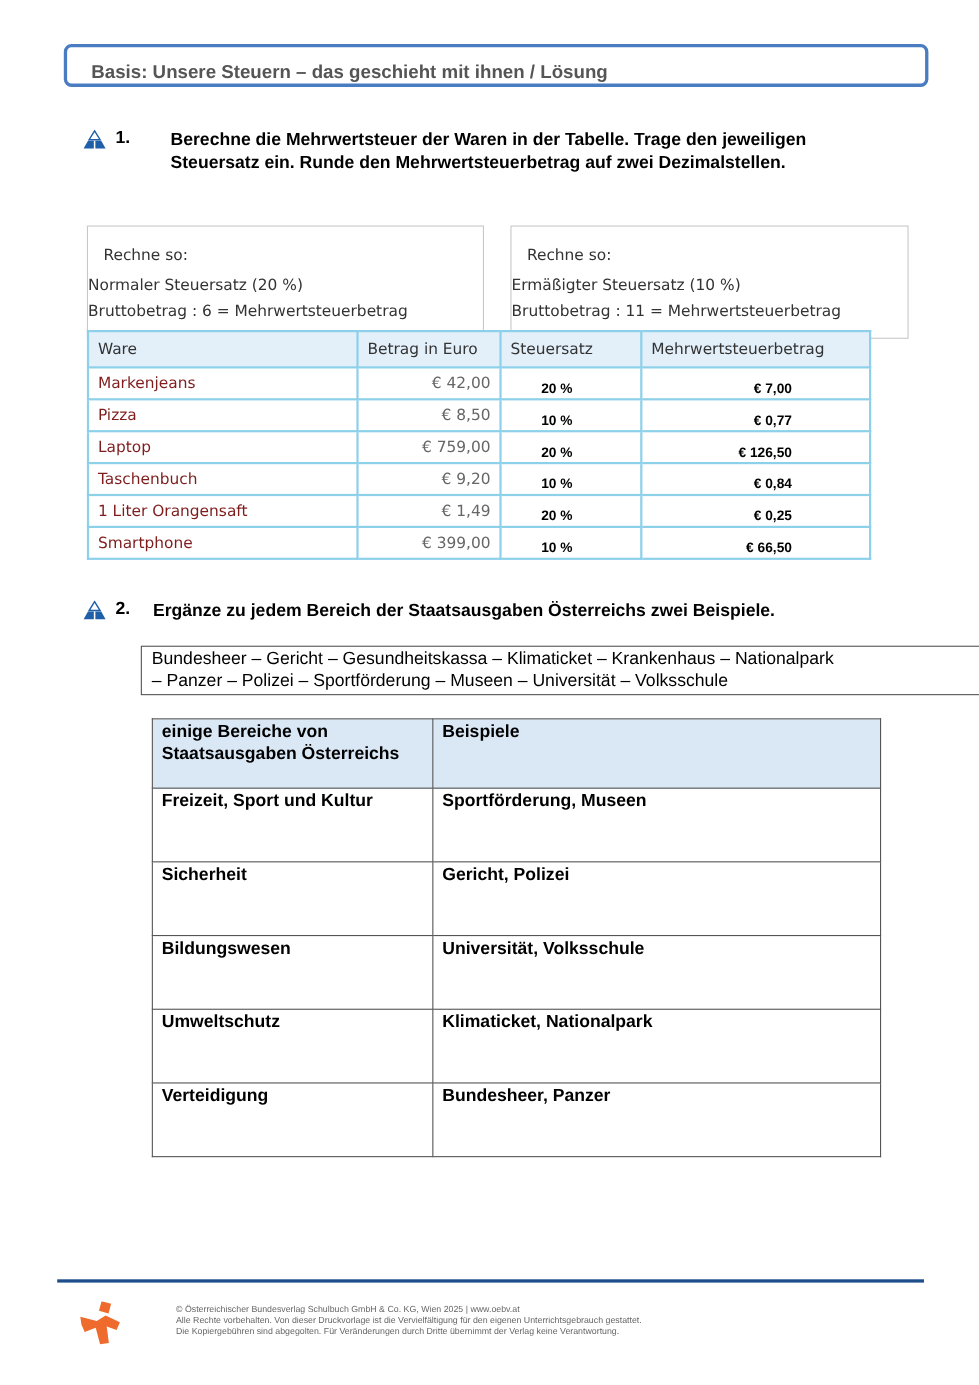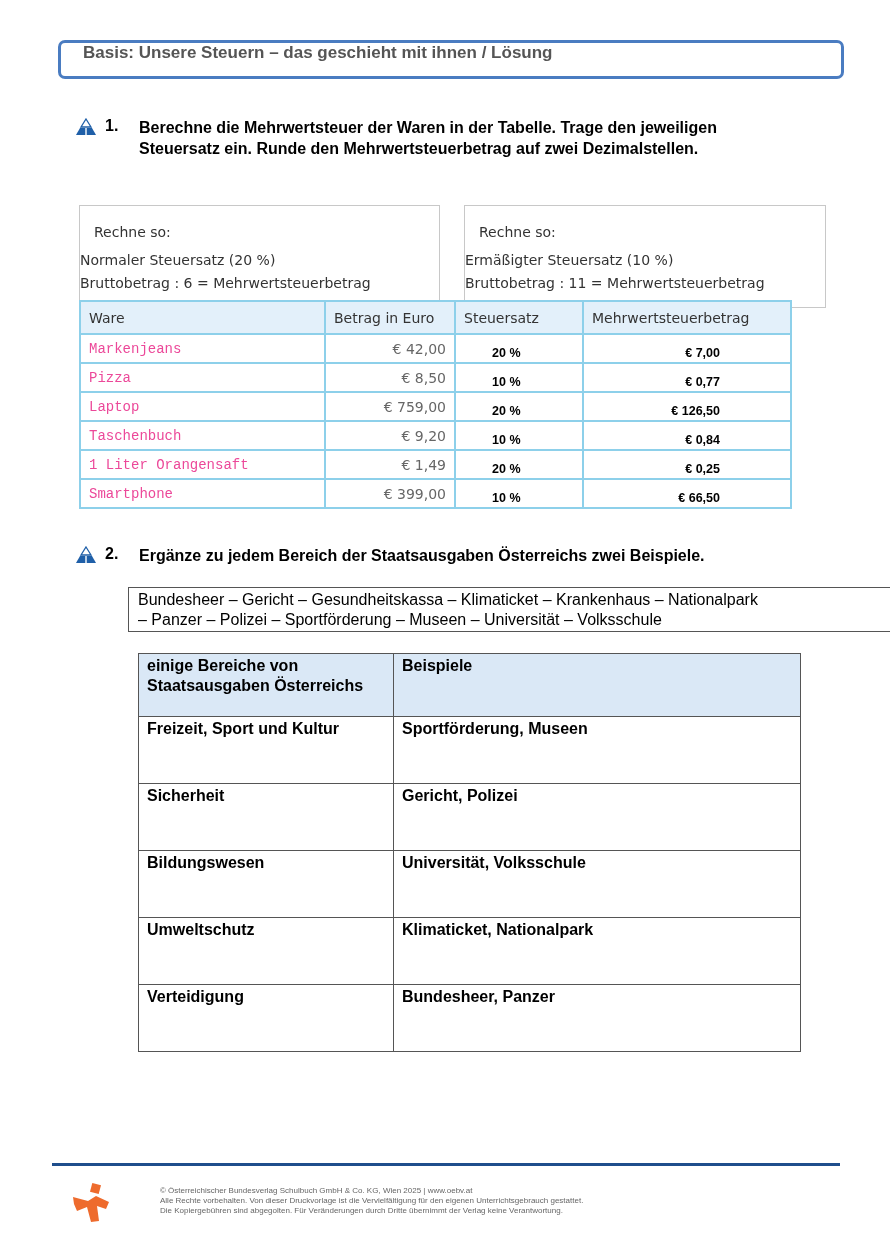--- a/index.html
+++ b/index.html
@@ -2,21 +2,21 @@
 <html><head>
 <meta charset="utf-8">
 <style>
   * { box-sizing: border-box; margin: 0; padding: 0; }
   html, body { width: 890px; height: 1259px; background: #ffffff; }
   body { position: relative; font-family: "Liberation Sans", sans-serif; color: #000; overflow: hidden; }
 
   .title-box {
     position: absolute; left: 58px; top: 40px; width: 786px; height: 39px;
     border: 3px solid #4a7cc1; border-radius: 7px;
-    display: flex; align-items: flex-start; padding-left: 22px;
+    display: flex; align-items: flex-end; padding-left: 22px;
   }
   .title-box span { font-size: 17px; font-weight: bold; color: #555555; }
 
   .task { position: absolute; display: flex; align-items: flex-start; }
   .task-icon { width: 22px; height: 18px; margin-right: 8px; margin-top: 1px; }
   .task-num { font-size: 16px; font-weight: bold; width: 34px; }
   .task-text { font-size: 16px; font-weight: bold; line-height: 21px; }
 
   .rule-box {
     position: absolute; top: 186px; height: 103px;
@@ -25,21 +25,21 @@
   }
   .rule-box .rb-head { position: absolute; left: 14px; top: 18px; font-size: 14px; }
   .rule-box .rb-line { position: absolute; left: 0; right: 0; text-align: left; font-size: 14px; }
 
   table.vat {
     position: absolute; left: 79px; top: 300px; width: 713px;
     border-collapse: collapse; font-family: "DejaVu Sans", sans-serif;
   }
   table.vat th, table.vat td { border: 2px solid #8dd0ea; height: 29px; padding: 0 8px; }
   table.vat th { background: #e3f0fa; color: #333; font-weight: normal; text-align: left; font-size: 14px; height: 33px; }
-  table.vat td.ware { color: #ec4899; font-size: 14px; width: 245px; font-family: Liberation Mono, monospace; }
+  table.vat td.ware { color: #7f1d1d; font-size: 14px; width: 245px; }
   table.vat td.amount { color: #666; font-size: 14px; text-align: right; width: 130px; }
   table.vat td.rate { font-family: "Liberation Sans", sans-serif; font-weight: bold; font-size: 12.5px; width: 128px; padding-left: 36px; vertical-align: bottom; padding-bottom: 2px; }
   table.vat td.mwst { font-family: "Liberation Sans", sans-serif; font-weight: bold; font-size: 12.5px; text-align: right; padding-right: 70px; vertical-align: bottom; padding-bottom: 2px; }
 
   .word-box {
     position: absolute; left: 128px; top: 587px; width: 834px; height: 45px;
     border: 1px solid #555; padding: 2px 0 0 9px;
     font-size: 16px; line-height: 20px;
   }
 
@@ -63,21 +63,21 @@
   <span>Basis: Unsere Steuern – das geschieht mit ihnen / Lösung</span>
 </div>
 
 <div class="task" style="left:75px; top:117px;">
   <svg class="task-icon" viewBox="0 0 22 18">
     <polygon points="11,1 16,9 6,9" fill="none" stroke="#1f5fa8" stroke-width="1.3"></polygon>
     <polygon points="5,10 10.3,10 10.3,17 1,17" fill="#1f5fa8"></polygon>
     <polygon points="11.7,10 17,10 21,17 11.7,17" fill="#1f5fa8"></polygon>
   </svg>
   <span class="task-num">1.</span>
-  <span class="task-text" style="width:660px;">Berechne die Mehrwertsteuer der Waren in der Tabelle. Trage den jeweiligen Steuersatz ein. Runde den Mehrwertsteuerbetrag auf zwei Dezimalstellen.</span>
+  <span class="task-text" style="width:660px;margin-left:16px;">Berechne die Mehrwertsteuer der Waren in der Tabelle. Trage den jeweiligen Steuersatz ein. Runde den Mehrwertsteuerbetrag auf zwei Dezimalstellen.</span>
 </div>
 
 <div class="rule-box" style="left:79px; width:361px;">
   <div class="rb-head">Rechne so:</div>
   <div class="rb-line" style="top:46px;">Normaler Steuersatz (20 %)</div>
   <div class="rb-line" style="top:69px;">Bruttobetrag : 6 = Mehrwertsteuerbetrag</div>
 </div>
 <div class="rule-box" style="left:464px; width:362px;">
   <div class="rb-head">Rechne so:</div>
   <div class="rb-line" style="top:46px;">Ermäßigter Steuersatz (10 %)</div>

